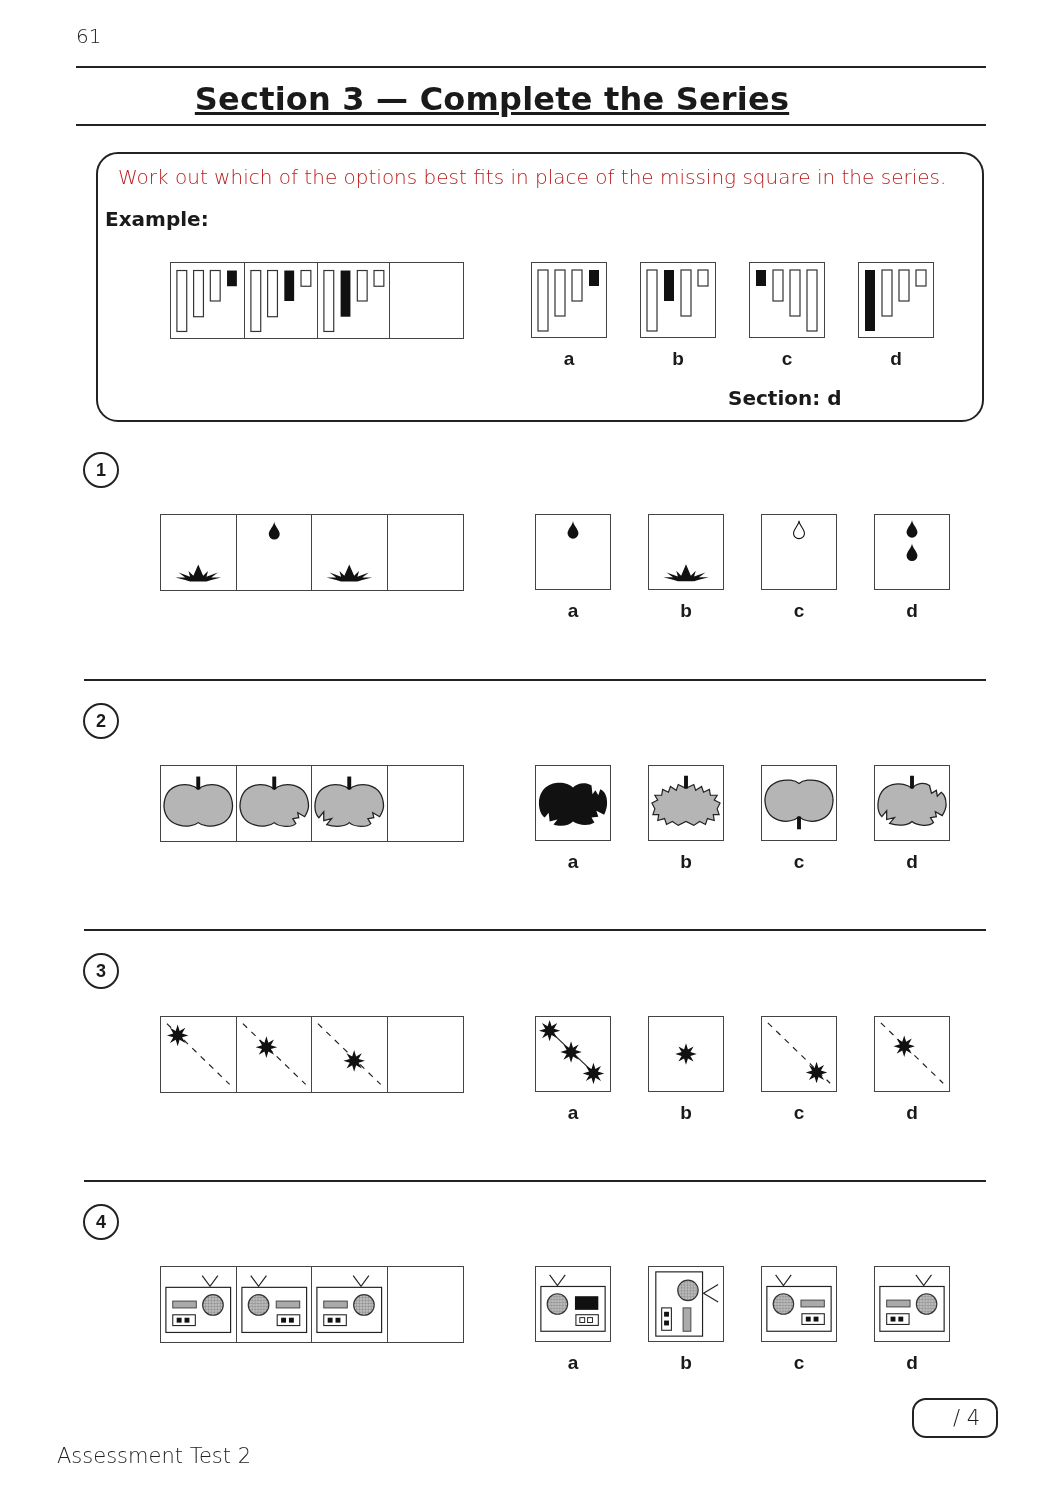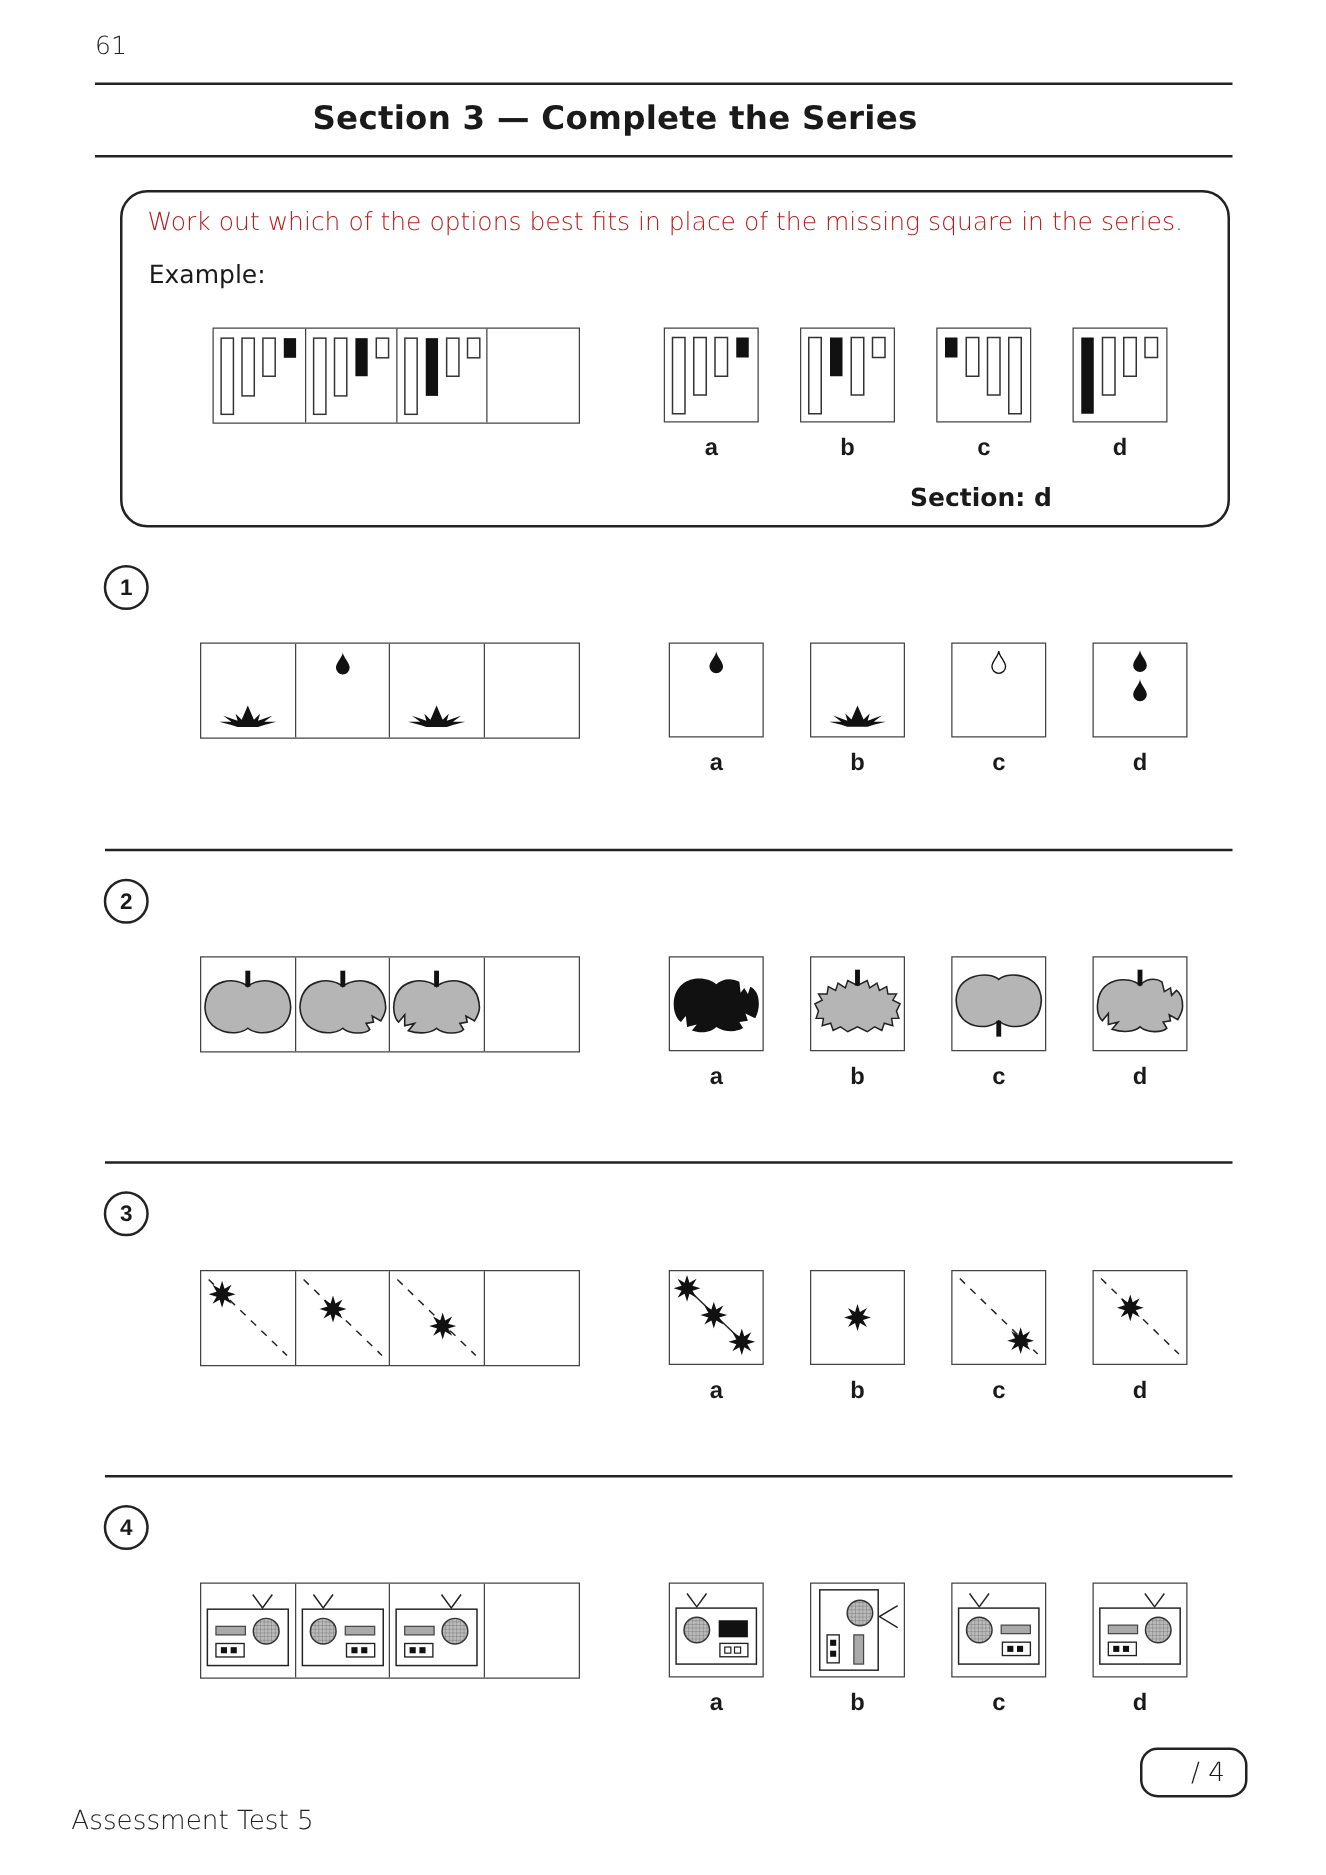--- a/index.html
+++ b/index.html
@@ -1,23 +1,23 @@
 <!DOCTYPE html>
 <html><head>
 <meta charset="utf-8">
 <style>
   html, body { margin:0; padding:0; background:#fff; }
   body { width:1061px; height:1500px; position:relative; font-family:"Liberation Sans", sans-serif; color:#1a1a1a; overflow:hidden; }
   .abs { position:absolute; }
   .page-num { left:76px; top:24px; font-size:20px; font-family:"DejaVu Sans", sans-serif; font-weight:300; color:#222; }
   .hr { position:absolute; left:76px; width:910px; height:2px; background:#222; }
-  .title { left:0; width:984px; top:80px; text-align:center; font-size:26px; font-weight:bold; font-family:"DejaVu Sans", sans-serif; letter-spacing:0.2px; }
+  .title { left:0; width:984px; top:80px; text-align:center; font-size:32px; font-weight:bold; font-family:"DejaVu Sans", sans-serif; letter-spacing:0.2px;text-decoration:underline; }
   .example-box { left:96px; top:152px; width:888px; height:270px; border:2px solid #222; border-radius:22px; box-sizing:border-box; }
   .instr { left:118px; top:165px; font-size:20px; font-family:"DejaVu Sans", sans-serif; font-weight:300; color:#b91c1c; }
-  .ex-label { left:119px; top:207px; font-size:20px; font-weight:normal; font-family:"DejaVu Sans", sans-serif; }
+  .ex-label { left:105px; top:207px; font-size:20px; font-weight:bold; font-family:"DejaVu Sans", sans-serif; }
   .answer { left:728px; top:386px; font-size:20px; font-weight:bold; font-family:"DejaVu Sans", sans-serif; }
   .strip { position:absolute; display:flex; border:1.5px solid #444; box-sizing:border-box; background:#fff; }
   .strip .cell { width:75px; height:75px; border-right:1.5px solid #444; box-sizing:border-box; position:relative; }
   .strip .cell:last-child { border-right:none; }
   .opt { position:absolute; width:76px; height:76px; border:1.5px solid #444; box-sizing:border-box; background:#fff; }
   .opt svg, .cell svg { position:absolute; left:0; top:0; width:100%; height:100%; }
   .opt-label { position:absolute; width:76px; text-align:center; font-size:19px; font-weight:bold; font-family:"Liberation Sans", sans-serif; }
   .qnum { position:absolute; width:36px; height:36px; border:2px solid #222; border-radius:50%; box-sizing:border-box; text-align:center; line-height:32px; font-size:18px; font-weight:bold; font-family:"Liberation Sans", sans-serif; }
   .sep { position:absolute; left:84px; width:902px; height:2px; background:#222; }
   .score { left:912px; top:1398px; width:86px; height:40px; border:2px solid #222; border-radius:14px; box-sizing:border-box; text-align:right; padding-right:16px; line-height:36px; font-size:21px; font-family:"DejaVu Sans", sans-serif; font-weight:300; }
@@ -349,13 +349,13 @@
     <rect x="16" y="51" width="5" height="5" fill="#111"></rect>
       <rect x="24" y="51" width="5" height="5" fill="#111"></rect>
   </svg>
 </div>
 <div class="opt-label" style="left:535px;top:1352px">a</div>
 <div class="opt-label" style="left:648px;top:1352px">b</div>
 <div class="opt-label" style="left:761px;top:1352px">c</div>
 <div class="opt-label" style="left:874px;top:1352px">d</div>
 
 <div class="abs score">/ 4</div>
-<div class="abs footer">Assessment Test 5</div>
+<div class="abs footer">Assessment Test 2</div>
 
 </body></html>

